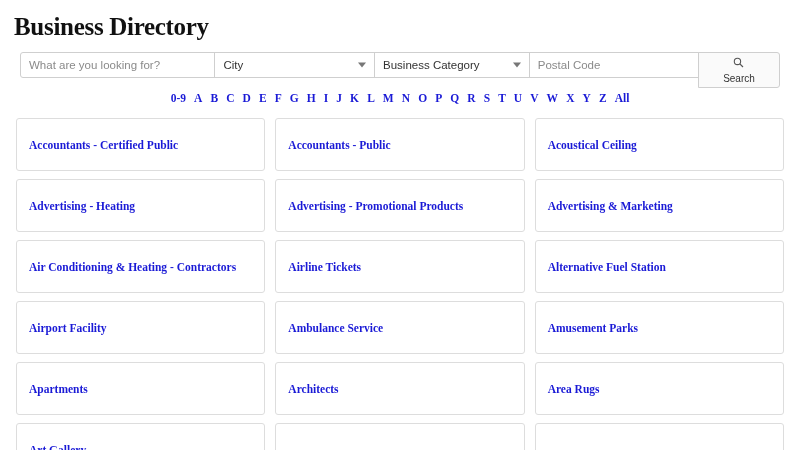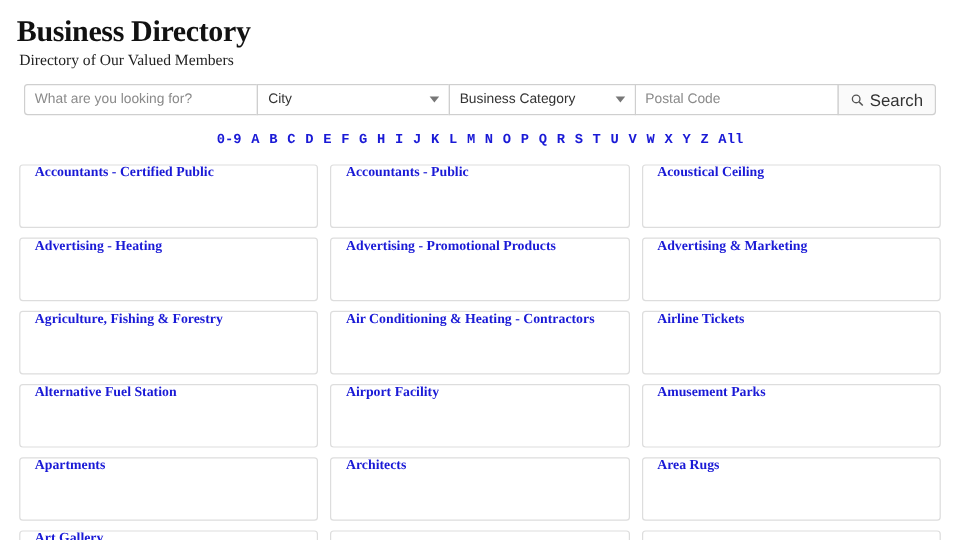--- a/index.html
+++ b/index.html
@@ -56,84 +56,84 @@
     right: 8px;
     top: 50%;
     transform: translateY(-50%);
     width: 0; height: 0;
     border-left: 4px solid transparent;
     border-right: 4px solid transparent;
     border-top: 5px solid #777777;
   }
   .search-btn {
     margin-left: -1px;
-    height: 26px;
+    height: 36px;
     min-width: 82px;
     border: 1px solid #cfcfcf;
     border-radius: 0 3px 3px 0;
     background: #fafafa;
     display: flex;
     align-items: center;
     justify-content: center;
     gap: 5px;
-    font-size: 14px;
+    font-size: 10px;
     color: #333333;
     cursor: pointer;
+    flex-direction: column;
   }
   .search-btn svg { display: block; }
 
   .alpha {
     margin-top: 14px;
     text-align: center;
     font-size: 11px;
     color: #1818d0;
   }
   .alpha a {
     color: #1a1ad6;
     text-decoration: none;
     margin: 0 2.5px;
     font-weight: bold;
-    font-family: Liberation Mono, monospace;
+    font-family: Liberation Serif, serif;
     font-size: 11.5px;
     text-align: center;
   }
 
   .grid {
     margin: 14px 16px 0 16px;
     display: grid;
     grid-template-columns: repeat(3, 1fr);
     gap: 8px 10px;
   }
   .card {
     border: 1px solid #dddddd;
     border-radius: 3px;
     background: #ffffff;
     height: 53px;
     display: flex;
-    align-items: flex-start;
+    align-items: center;
     padding: 0 12px;
     overflow: hidden;
   }
   .card a {
     color: #1a1ad6;
     font-weight: bold;
     font-size: 11.5px;
     text-decoration: none;
     font-family: "Liberation Serif", serif;
     white-space: nowrap;
   }
 </style>
 </head>
 <body>
 
 <div class="page">
 
   <div class="header">
     <h1 class="site-title">Business Directory</h1>
-    <div class="site-subtitle">Directory of Our Valued Members</div>
   </div>
 
   <div class="searchbar">
     <div class="field f-keyword placeholder">What are you looking for?</div>
 
     <div class="field f-city">
       <span>City</span>
       <span class="caret"></span>
     </div>
 
@@ -199,35 +199,35 @@
     <div class="card">
         <a href="#">Advertising - Heating</a>
       </div>
     <div class="card">
         <a href="#">Advertising - Promotional Products</a>
       </div>
     <div class="card">
         <a href="#">Advertising &amp; Marketing</a>
       </div>
     <div class="card">
-        <a href="#">Agriculture, Fishing &amp; Forestry</a>
-      </div>
-    <div class="card">
         <a href="#">Air Conditioning &amp; Heating - Contractors</a>
       </div>
     <div class="card">
         <a href="#">Airline Tickets</a>
       </div>
     <div class="card">
         <a href="#">Alternative Fuel Station</a>
       </div>
     <div class="card">
         <a href="#">Airport Facility</a>
       </div>
     <div class="card">
+        <a href="#">Ambulance Service</a>
+      </div>
+    <div class="card">
         <a href="#">Amusement Parks</a>
       </div>
     <div class="card">
         <a href="#">Apartments</a>
       </div>
     <div class="card">
         <a href="#">Architects</a>
       </div>
     <div class="card">
         <a href="#">Area Rugs</a>

